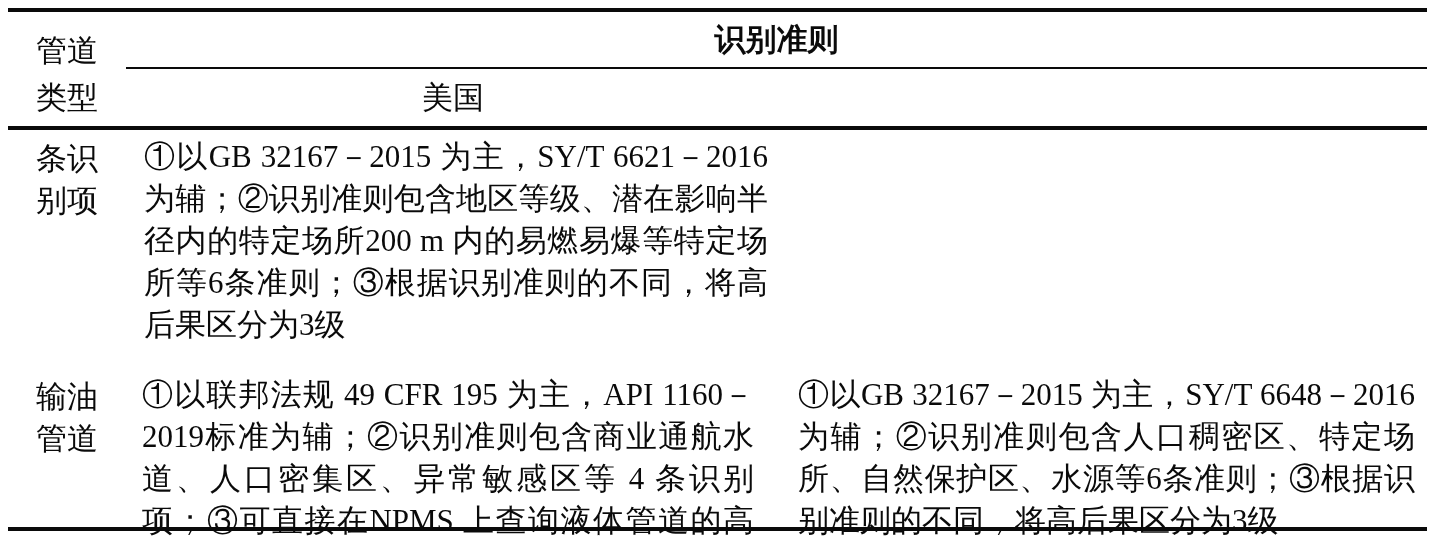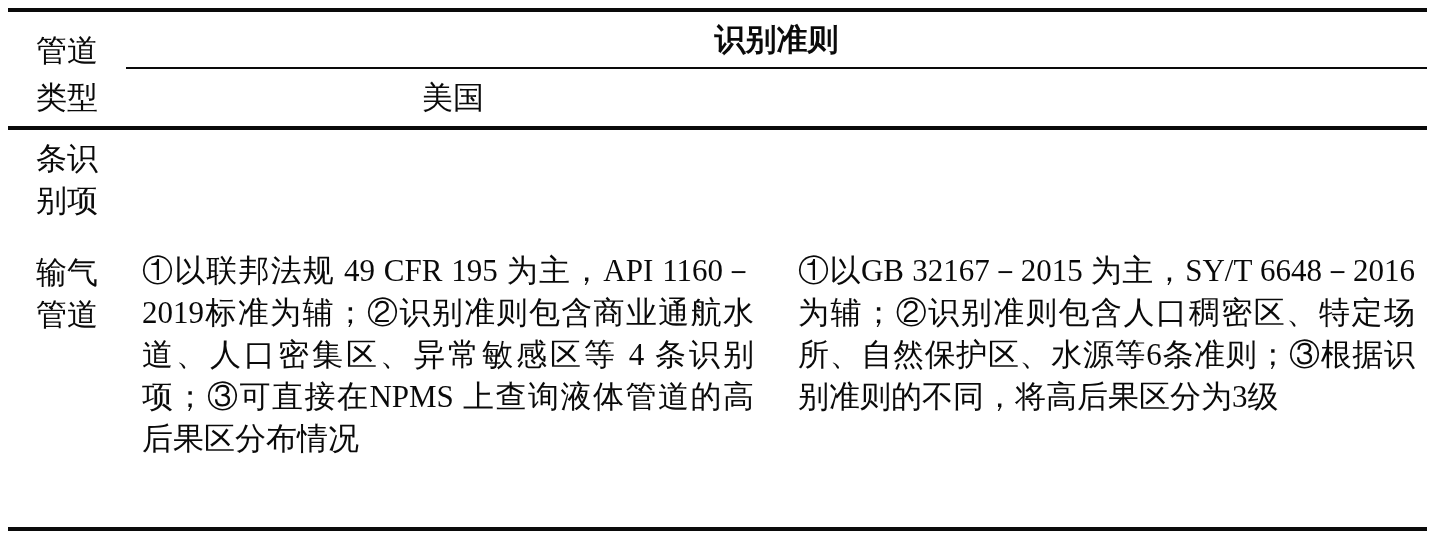--- a/index.html
+++ b/index.html
@@ -104,25 +104,26 @@
   </div>
 
   <div class="hr thick"></div>
 
   <div class="tbody">
 
     <div class="row">
       <div class="type-cell">
         <div class="two-char">条识别项</div>
       </div>
+      <div class="cell cn">①以GB 32167－2015 为主，SY/T 6621－2016 为辅；②识别准则包含地区等级、潜在影响半径内的特定场所200 m 内的易燃易爆等特定场所等6条准则；③根据识别准则的不同，将高后果区分为3级</div>
     </div>
 
     <div class="row">
       <div class="type-cell">
-        <div class="two-char">输气管道</div>
+        <div class="two-char">输油管道</div>
       </div>
       <div class="cell us">①以联邦法规 49 CFR 195 为主，API 1160－2019标准为辅；②识别准则包含商业通航水道、人口密集区、异常敏感区等 4 条识别项；③可直接在NPMS 上查询液体管道的高后果区分布情况</div>
       <div class="cell cn">①以GB 32167－2015 为主，SY/T 6648－2016 为辅；②识别准则包含人口稠密区、特定场所、自然保护区、水源等6条准则；③根据识别准则的不同，将高后果区分为3级</div>
     </div>
 
   </div>
 
   <div class="hr thick bottom-rule"></div>
 
 </div>

